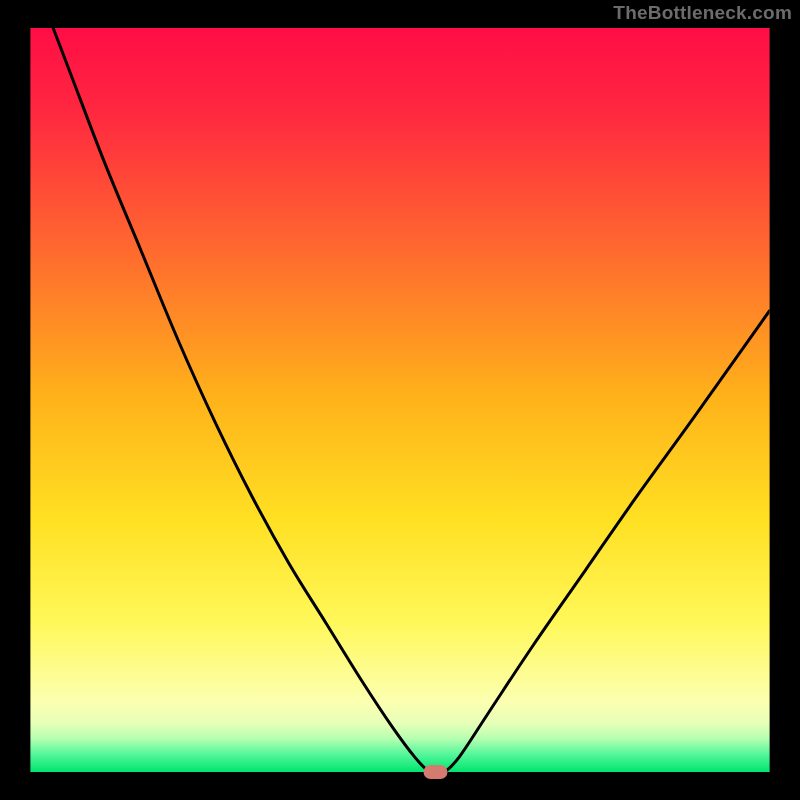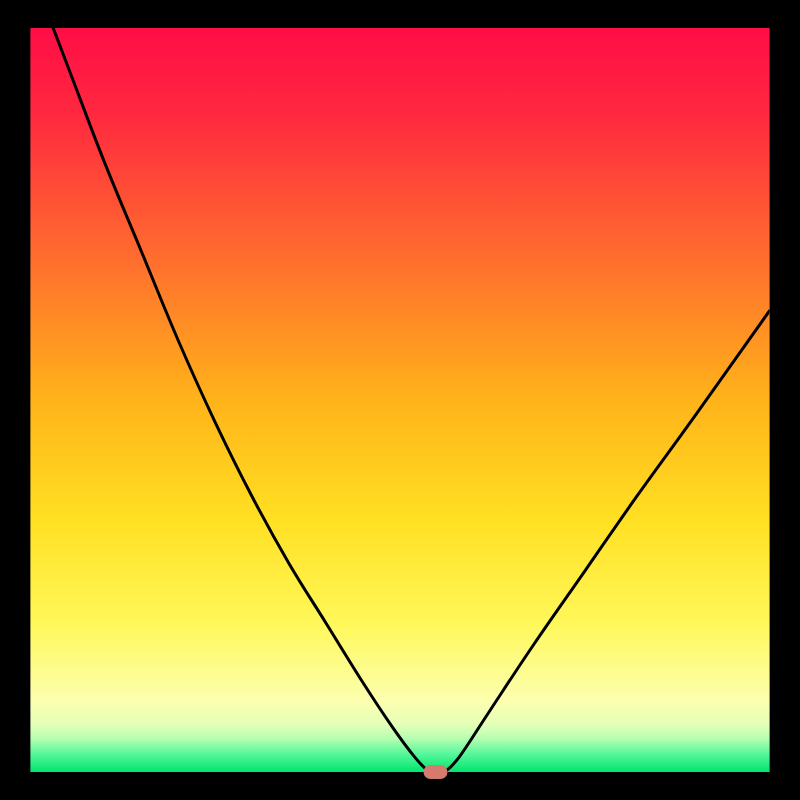--- a/index.html
+++ b/index.html
@@ -33,20 +33,21 @@
     top: 0;
     width: 800px;
     height: 800px;
     display: block;
   }
 </style>
 </head>
 <body>
 
 <div class="frame">
+  <div class="watermark">TheBottleneck.com</div>
   <svg id="chart-svg" viewBox="0 0 800 800" preserveAspectRatio="none">
       <defs>
         <linearGradient id="bg-grad" x1="0" y1="0" x2="0" y2="1">
           <stop offset="0%" stop-color="#ff0d46"></stop>
           <stop offset="12%" stop-color="#ff2a3f"></stop>
           <stop offset="30%" stop-color="#ff6a2f"></stop>
           <stop offset="50%" stop-color="#ffb31a"></stop>
           <stop offset="66%" stop-color="#ffe022"></stop>
           <stop offset="80%" stop-color="#fff85a"></stop>
           <stop offset="90.5%" stop-color="#fcffb0"></stop>

